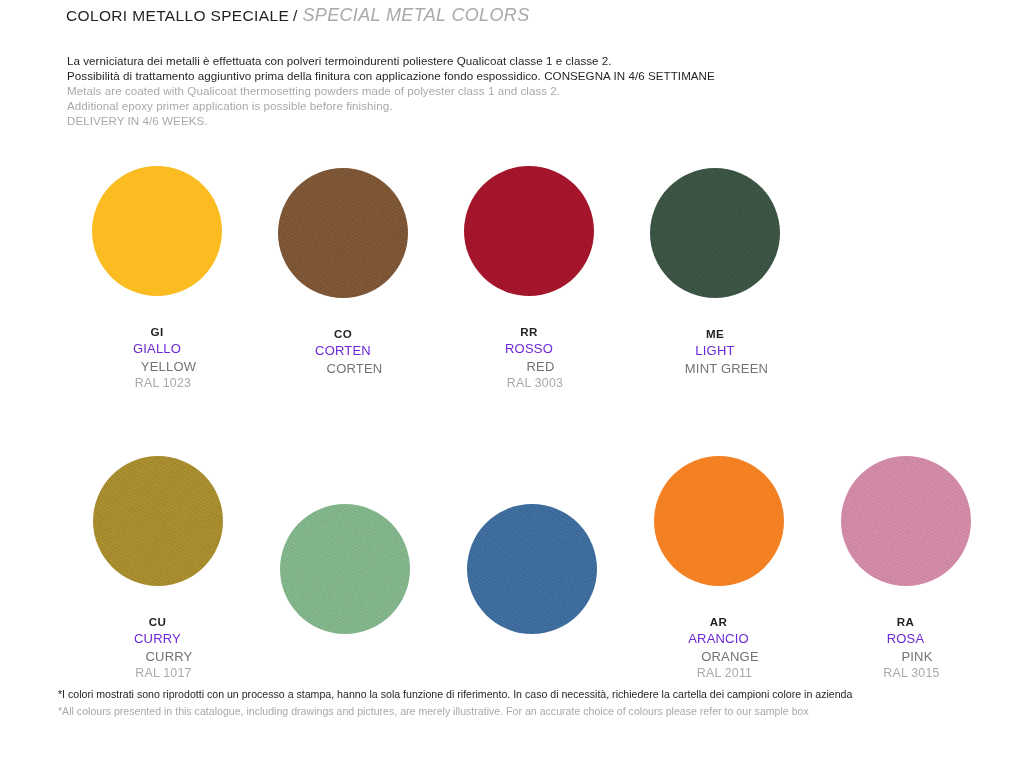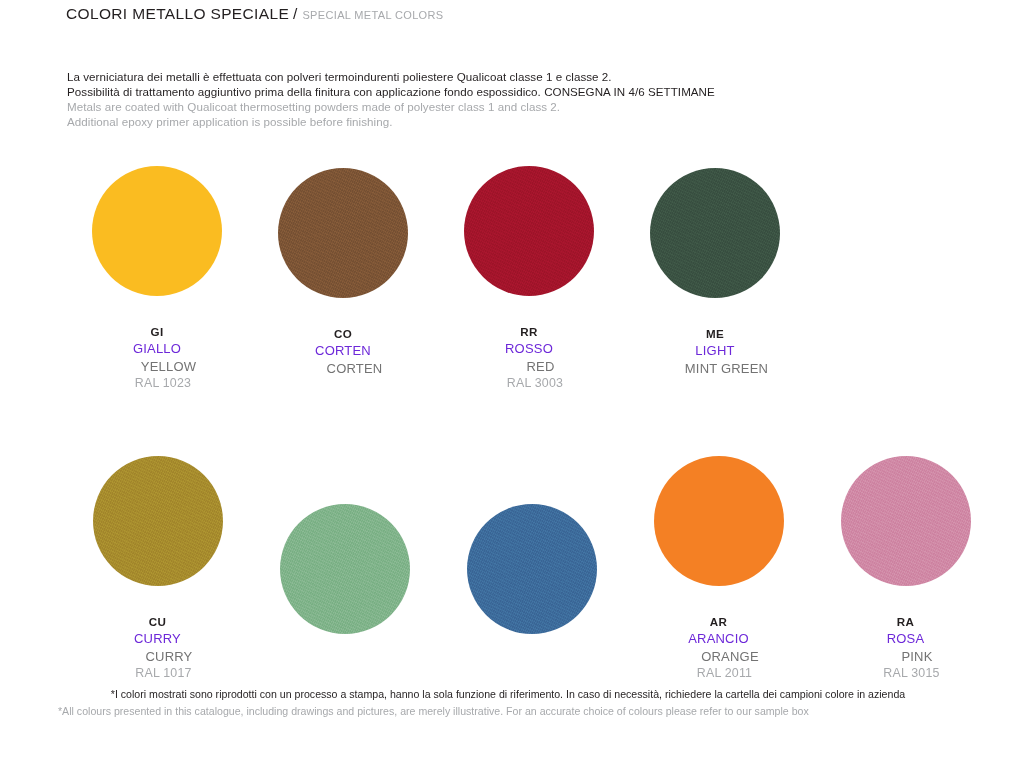--- a/index.html
+++ b/index.html
@@ -37,33 +37,33 @@
     letter-spacing: 0.35px;
     color: #231f20;
     font-weight: 400;
   }
   .title-sep {
     font-size: 15.5px;
     color: #231f20;
     margin: 0 5px 0 4px;
   }
   .title-en {
-    font-size: 11px;
+    font-size: 18px;
     letter-spacing: 0.35px;
     color: #a7a9ac;
     font-weight: 400;
+    font-style: italic;
   }
 
   
   .intro {
     position: absolute;
     left: 67px;
     top: 53px;
     width: 700px;
-    margin-top: 16px;
   }
   .intro-line {
     font-size: 11.6px;
     line-height: 15.1px;
     letter-spacing: 0.05px;
     white-space: nowrap;
   }
   .intro-line.it { color: #231f20; }
   .intro-line.en { color: #a7a9ac; }
 
@@ -140,39 +140,40 @@
     position: absolute;
     left: 58px;
     top: 686px;
     width: 900px;
   }
   .footnote {
     font-size: 10.6px;
     line-height: 16.5px;
     white-space: nowrap;
   }
-  .footnote.it { color: #231f20; text-align: center; }
+  .footnote.it { color: #231f20; }
   .footnote.en { color: #a7a9ac; }
 </style>
 </head>
 <body>
 
 <div class="page">
 
   <div class="page-header">
     <span class="title-it">COLORI METALLO SPECIALE</span>
     <span class="title-sep">/</span>
     <span class="title-en">SPECIAL METAL COLORS</span>
   </div>
 
   <div class="intro">
     <div class="intro-line it">La verniciatura dei metalli è effettuata con polveri termoindurenti poliestere Qualicoat classe 1 e classe 2.</div>
     <div class="intro-line it">Possibilità di trattamento aggiuntivo prima della finitura con applicazione fondo espossidico. CONSEGNA IN 4/6 SETTIMANE</div>
     <div class="intro-line en">Metals are coated with Qualicoat thermosetting powders made of polyester class 1 and class 2.</div>
     <div class="intro-line en">Additional epoxy primer application is possible before finishing.</div>
+    <div class="intro-line en">DELIVERY IN 4/6 WEEKS.</div>
   </div>
 
   <div class="swatch-row row-1" id="row-1">
       <div class="swatch-cell">
         <div class="swatch-disc smooth" style="background: rgb(250, 188, 33);"></div>
         <div class="swatch-labels">
           <div class="swatch-code">GI</div>
           <div class="swatch-name-it">GIALLO</div>
           <div class="swatch-name-en">YELLOW</div>
           <div class="swatch-ral">RAL 1023</div>

